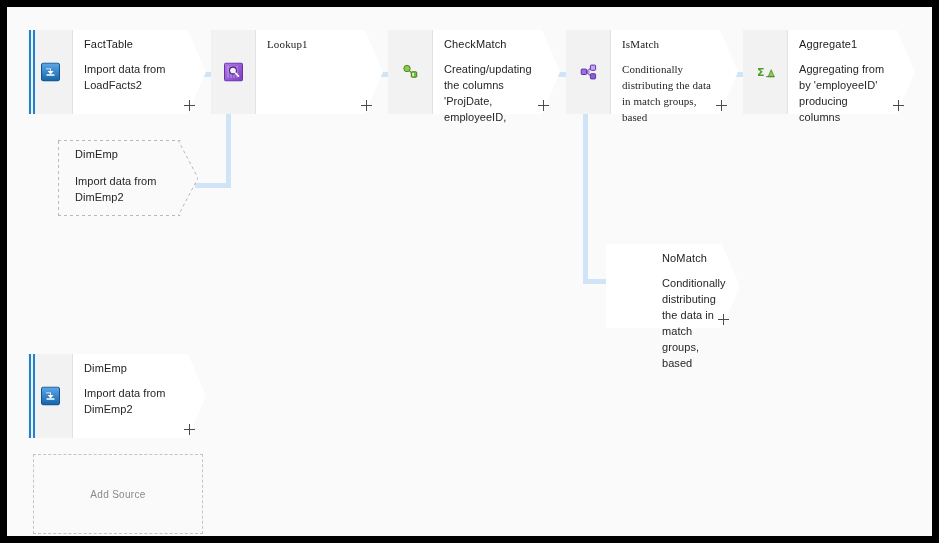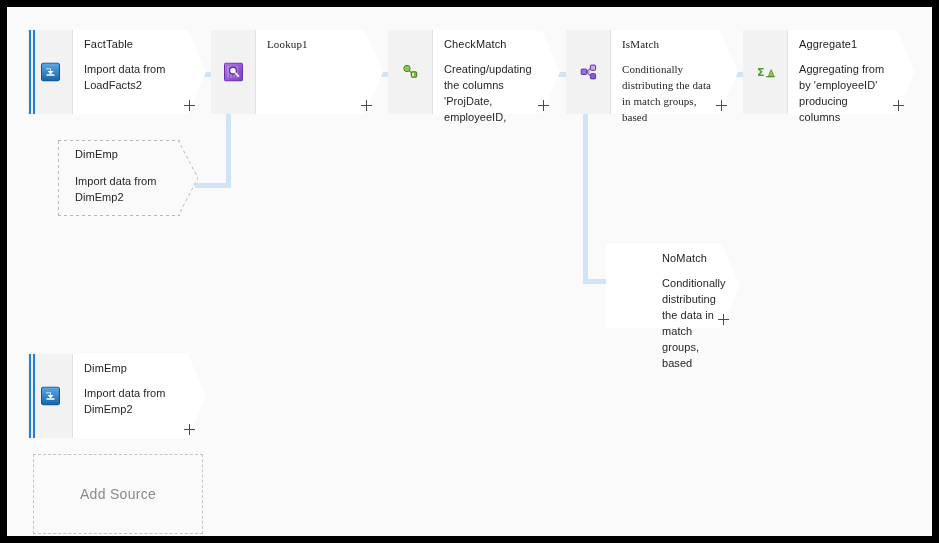--- a/index.html
+++ b/index.html
@@ -110,21 +110,21 @@
   .plus:before{left:0;top:5px;width:11px;height:1.4px;}
   .plus:after{top:0;left:5px;height:11px;width:1.4px;}
 
   
   .addsource{
     position:absolute;
     box-sizing:border-box;
     background:#fafafa;
     border:1px dashed #c4c4c4;
     display:flex;align-items:center;justify-content:center;
-    font-size:14px;color:#8a8a8a;letter-spacing:0.3px;
+    font-size:10px;color:#8a8a8a;letter-spacing:0.3px;
   }
 </style>
 </head>
 <body>
 
 <div id="frame">
 
   <div class="conn conn-h" style="left:196px;top:65px;width:22px;"></div>
   <div class="conn conn-h" style="left:373px;top:65px;width:22px;"></div>
   <div class="conn conn-h" style="left:551px;top:65px;width:22px;"></div>

